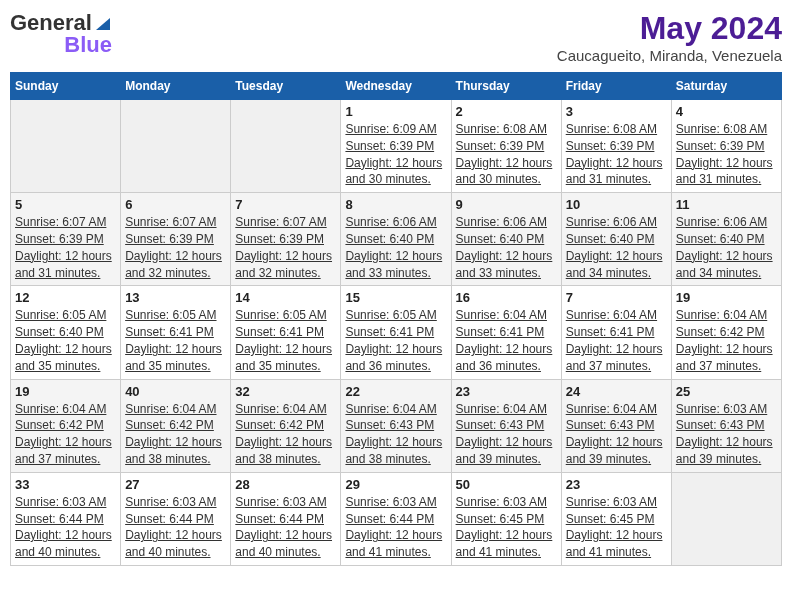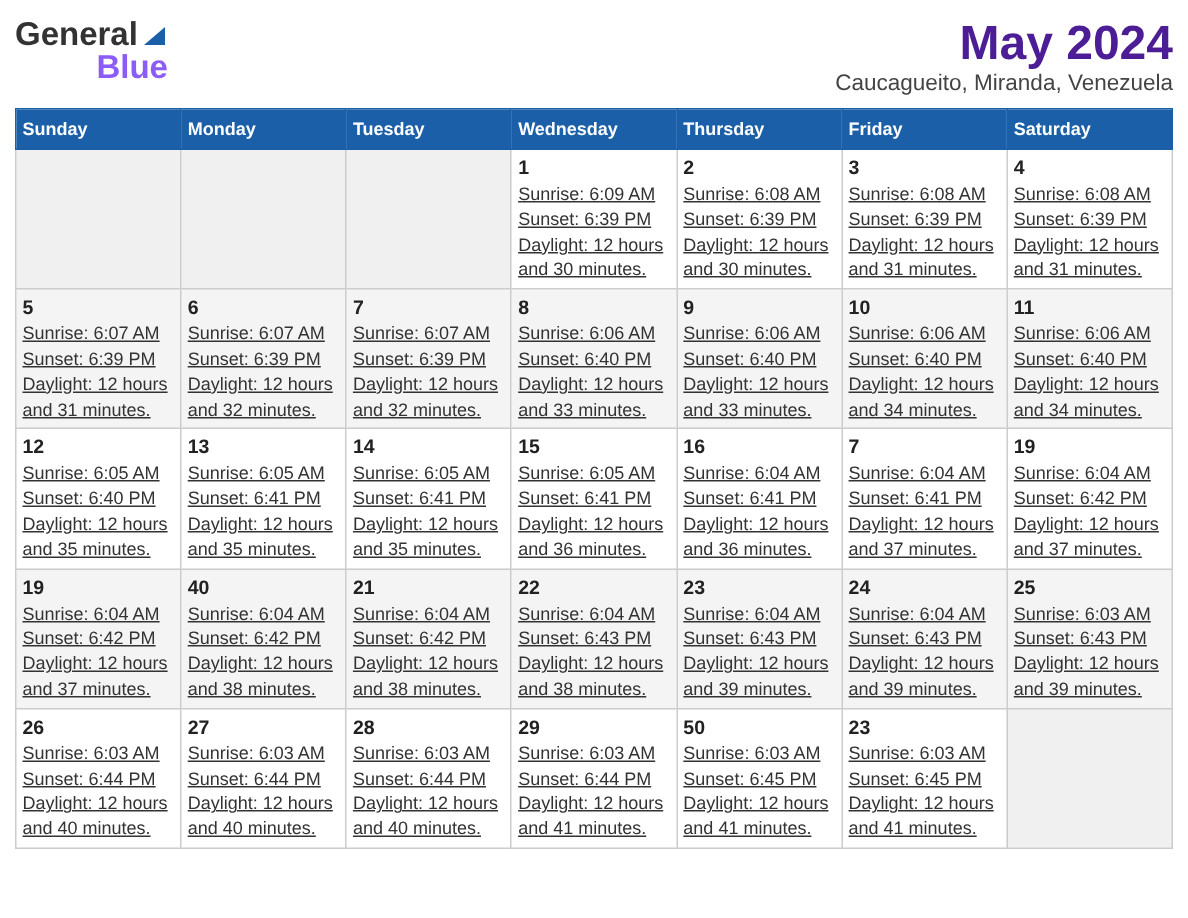--- a/index.html
+++ b/index.html
@@ -257,21 +257,21 @@
 and 37 minutes.</div>
         </td>
         <td>
           <span class="day-num">40</span>
           <div class="day-info" style="white-space: pre-line;">Sunrise: 6:04 AM
 Sunset: 6:42 PM
 Daylight: 12 hours
 and 38 minutes.</div>
         </td>
         <td>
-          <span class="day-num">21</span>
+          <span class="day-num">32</span>
           <div class="day-info" style="white-space: pre-line;">Sunrise: 6:04 AM
 Sunset: 6:42 PM
 Daylight: 12 hours
 and 38 minutes.</div>
         </td>
         <td>
           <span class="day-num">22</span>
           <div class="day-info" style="white-space: pre-line;">Sunrise: 6:04 AM
 Sunset: 6:43 PM
 Daylight: 12 hours
@@ -294,21 +294,21 @@
         <td>
           <span class="day-num">25</span>
           <div class="day-info" style="white-space: pre-line;">Sunrise: 6:03 AM
 Sunset: 6:43 PM
 Daylight: 12 hours
 and 39 minutes.</div>
         </td>
       </tr>
       <tr>
         <td>
-          <span class="day-num">26</span>
+          <span class="day-num">33</span>
           <div class="day-info" style="white-space: pre-line;">Sunrise: 6:03 AM
 Sunset: 6:44 PM
 Daylight: 12 hours
 and 40 minutes.</div>
         </td>
         <td>
           <span class="day-num">27</span>
           <div class="day-info" style="white-space: pre-line;">Sunrise: 6:03 AM
 Sunset: 6:44 PM
 Daylight: 12 hours

